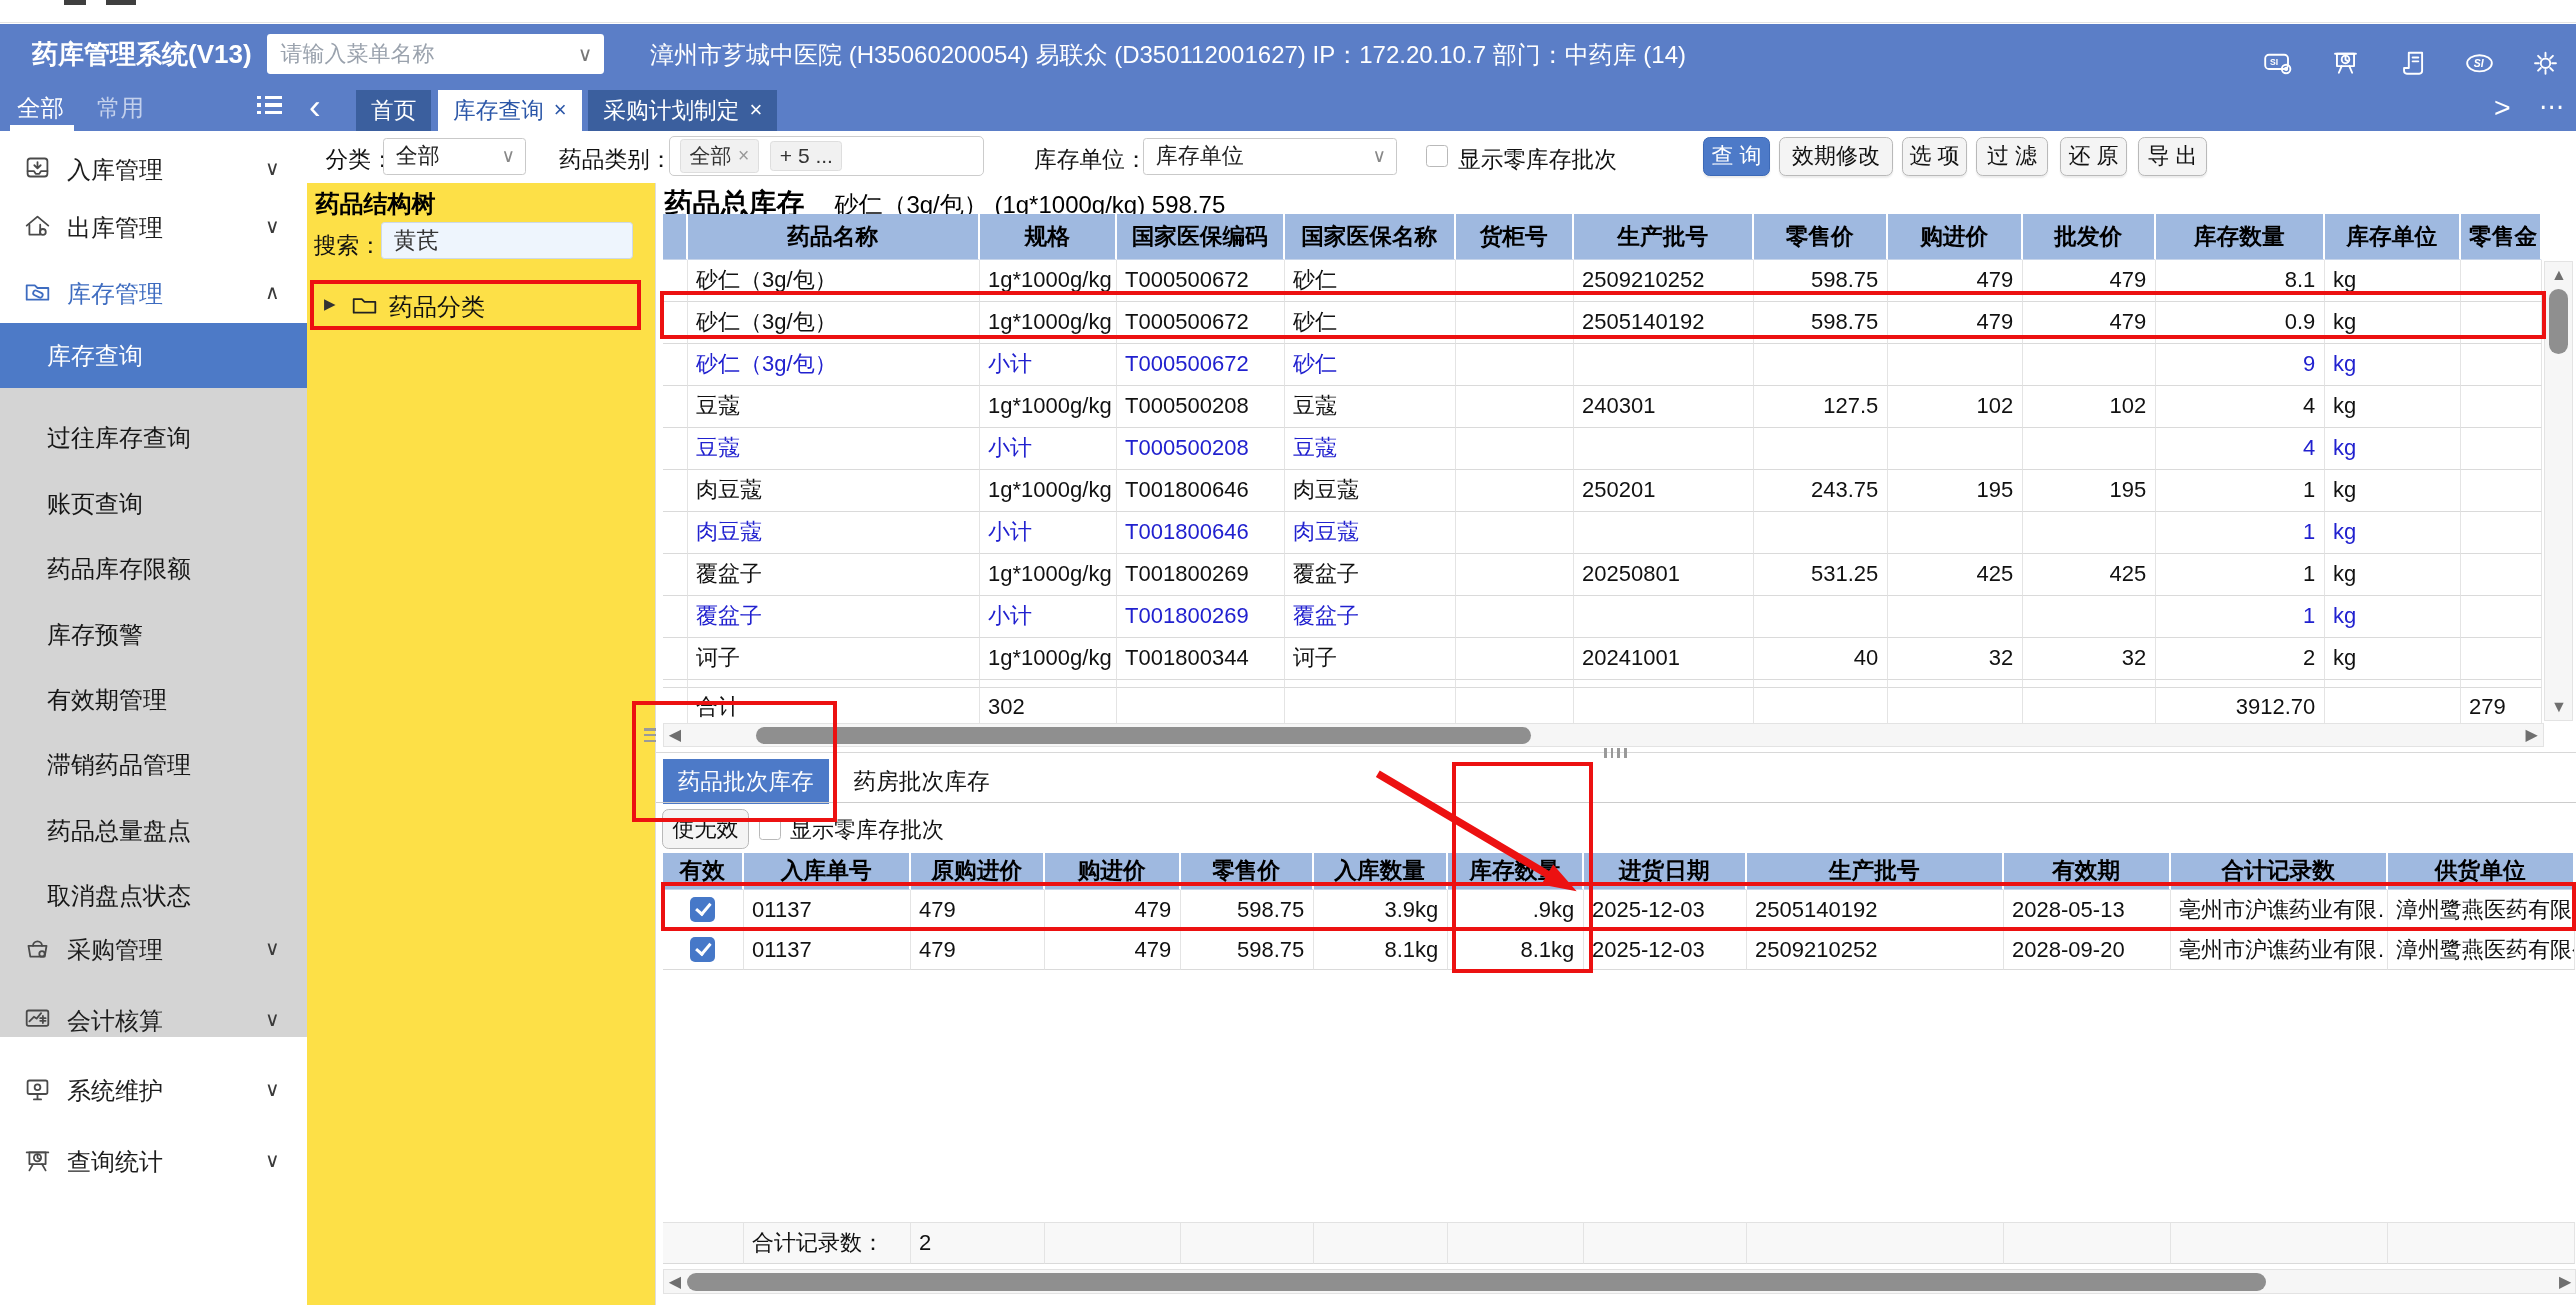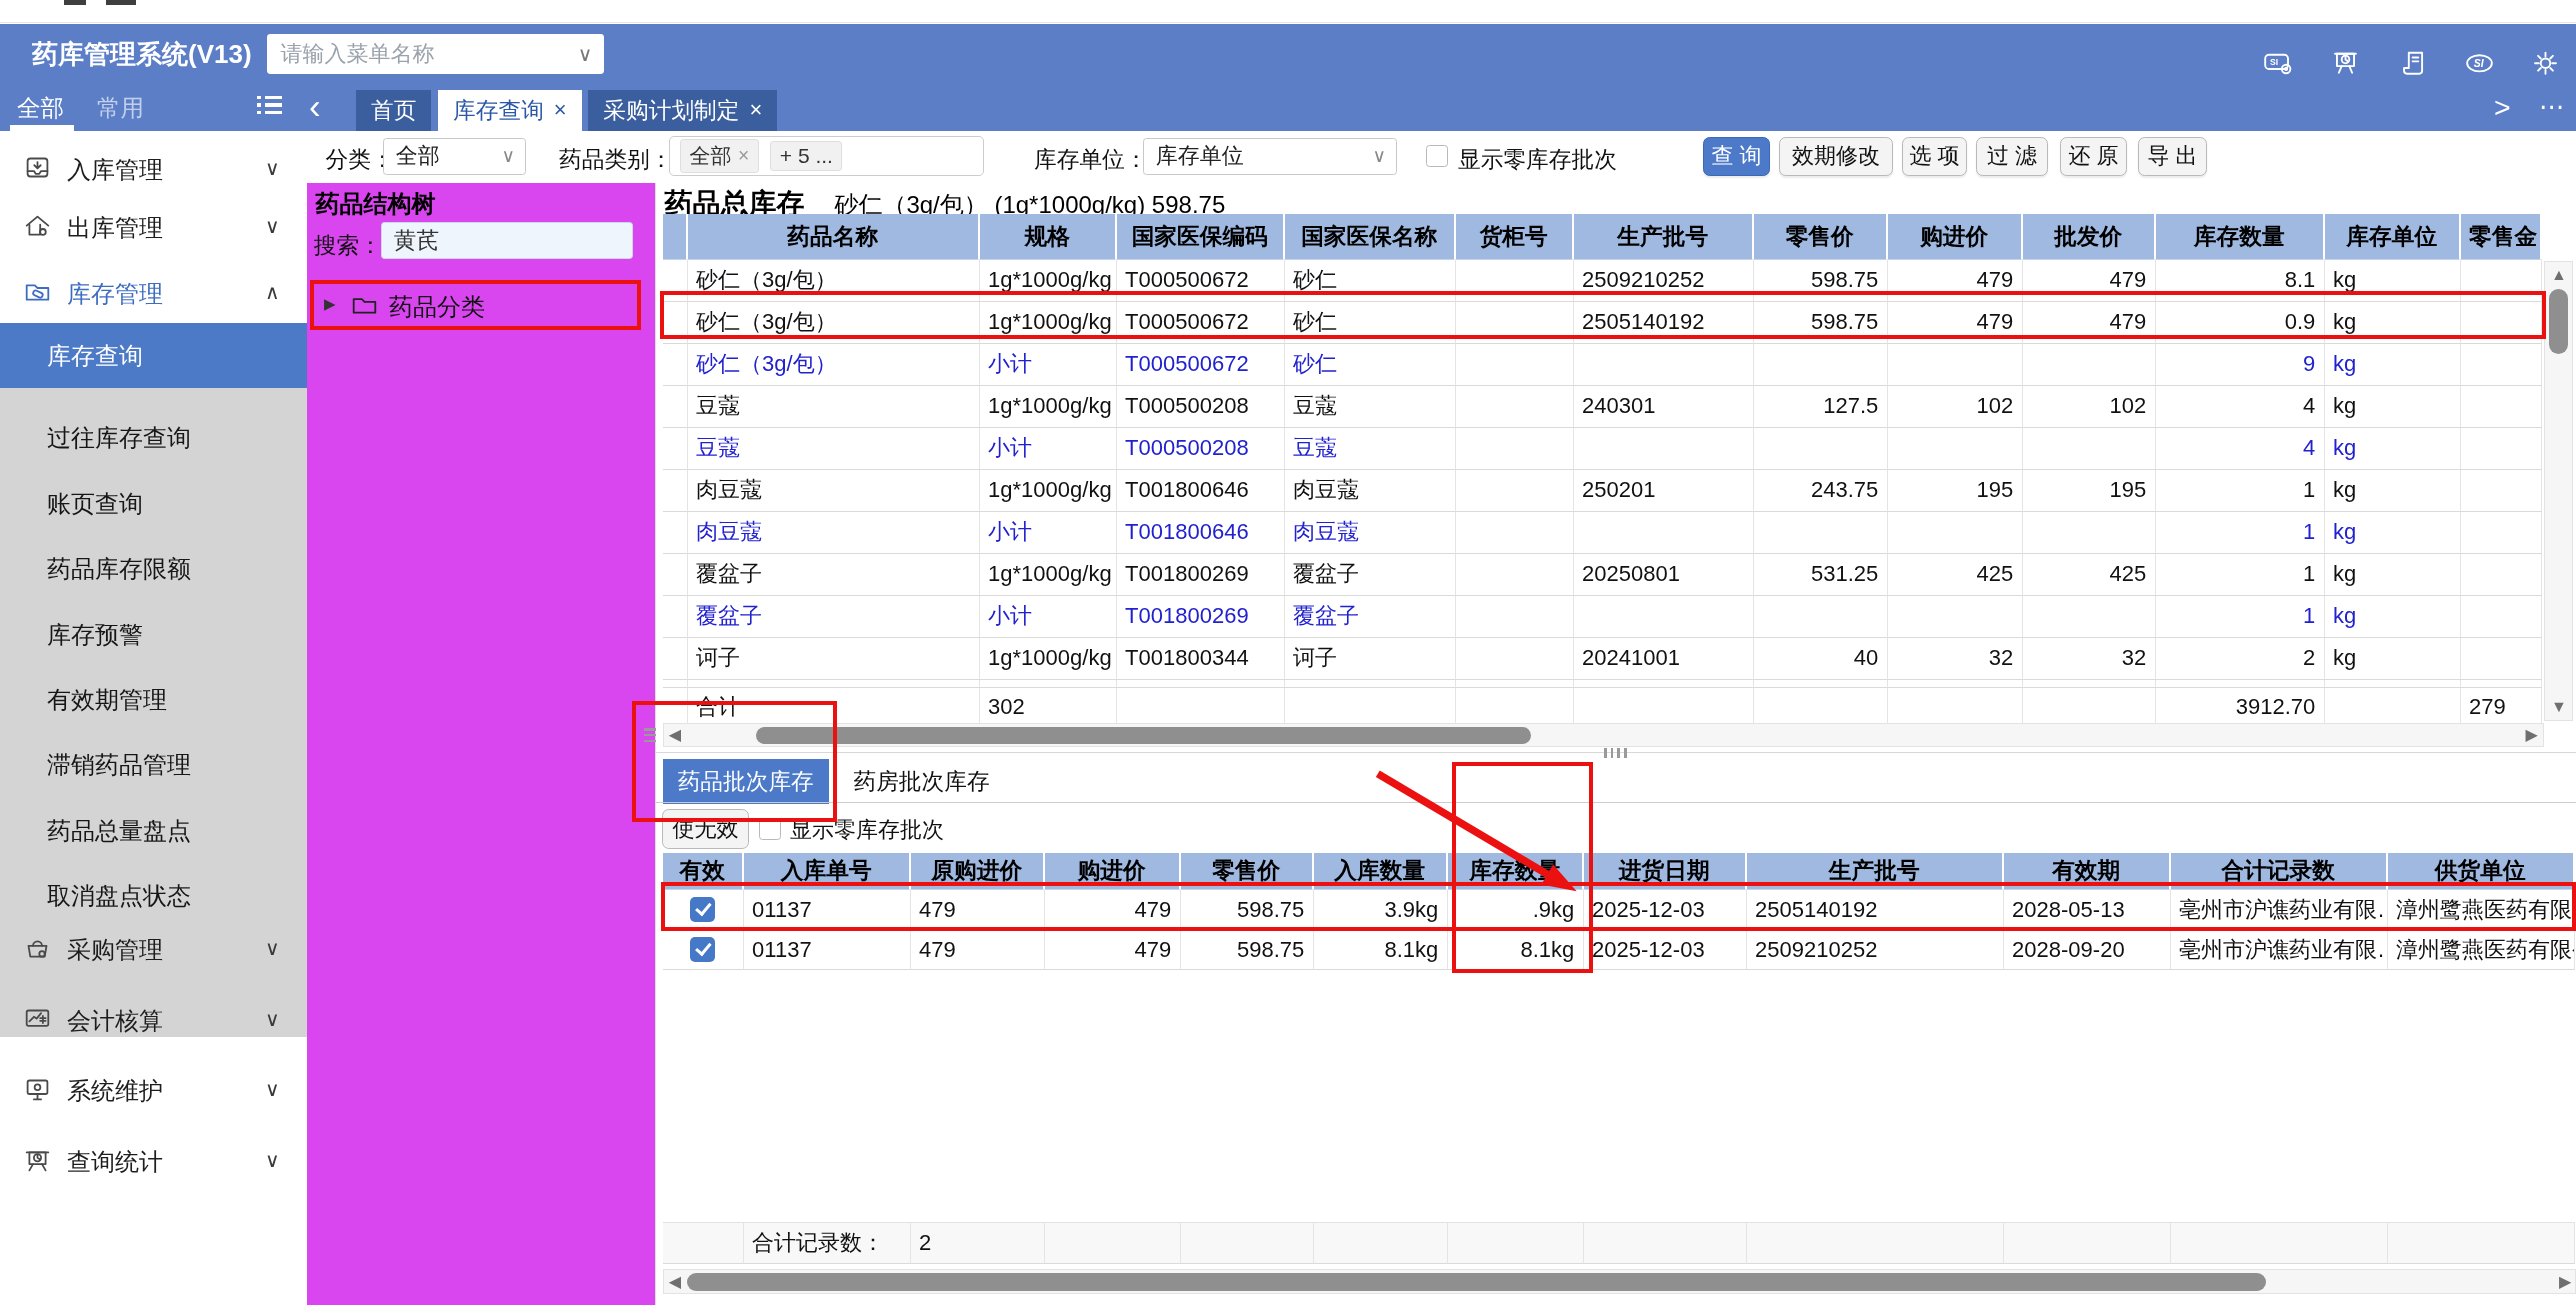--- a/index.html
+++ b/index.html
@@ -50,21 +50,21 @@
   .fselect{position:absolute;top:6.7px;height:37px;border:1.7px solid #c9c9c9;border-radius:3.4px;background:#fff;box-sizing:border-box;display:flex;align-items:center;}
   .fselect .val{margin-left:11.7px;font-size:22px;color:#222;flex:1;white-space:nowrap;overflow:hidden;}
   .fselect .car{margin-right:10px;font-size:18.5px;color:#888;}
   .tagbox{position:absolute;left:362px;top:5px;width:315px;height:40px;border:1.7px solid #ccc;border-radius:5px;background:#fff;box-sizing:border-box;display:flex;align-items:center;gap:11.7px;padding:0 10px;}
   .ftag{background:#f1f1f1;border:1.7px solid #dedede;border-radius:3.4px;font-size:21px;color:#333;padding:1.7px 8.4px;display:flex;align-items:center;gap:6.7px;white-space:nowrap;}
   .ftag .x{color:#999;font-size:19.3px;}
   .fcheck{position:absolute;left:1119px;top:14.3px;width:22px;height:22px;border:1.7px solid #b9b9b9;border-radius:3.4px;background:#fff;box-sizing:border-box;}
   .btn{position:absolute;top:5.9px;height:39px;border:1.7px solid #b9b9b9;border-radius:6.7px;background:#f4f4f4;font-size:22px;color:#111;display:flex;align-items:center;justify-content:center;box-sizing:border-box;box-shadow:0 1.7px 1.7px rgba(0,0,0,.08);white-space:nowrap;}
   .btn.primary{background:var(--primary-button-blue,#4d7ac8);border-color:#3c69b7;color:#fff;}
   
-  .treepanel{position:absolute;top:183px;left:307px;width:349px;height:1123px;background:#d946ef;border-right:1.7px solid #ddd;box-sizing:border-box;}
+  .treepanel{position:absolute;top:183px;left:307px;width:349px;height:1123px;background:#fde047;border-right:1.7px solid #ddd;box-sizing:border-box;}
   .tree-title{position:absolute;left:8.4px;top:5px;font-size:24px;font-weight:bold;color:#000;}
   .tree-search-label{position:absolute;left:6.7px;top:47px;font-size:22.7px;color:#111;}
   .tree-search{position:absolute;left:74px;top:39px;width:252px;height:37px;background:#eef5fd;border:1.7px solid #cdd9e8;border-radius:3.4px;box-sizing:border-box;font-size:22.7px;color:#333;line-height:34px;padding-left:11.7px;}
   .tree-node{position:absolute;left:0;top:99px;width:336px;height:47px;}
   .tree-caret{position:absolute;left:17px;top:13.4px;font-size:15px;color:#333;}
   .tree-folder{position:absolute;left:44px;top:10px;width:27px;height:27px;}
   .tree-folder svg{width:27px;height:27px;fill:none;stroke:#222;stroke-width:2;stroke-linejoin:round;}
   .tree-node-label{position:absolute;left:82px;top:9.2px;font-size:24px;color:#111;}
   
   .main{position:absolute;top:183px;left:656px;width:1920px;height:1123px;background:#fff;}
@@ -117,20 +117,21 @@
     <div class="bdash" style="left:64px;width:22px;"></div>
     <div class="bdash" style="left:106px;width:30px;"></div>
   </div>
 
   <div class="topbar">
     <div class="app-title">药库管理系统(V13)</div>
     <div class="menu-search">
       <span class="ph">请输入菜单名称</span>
       <span class="car">∨</span>
     </div>
+    <div class="org-info">漳州市芗城中医院 (H35060200054) 易联众 (D350112001627) IP：172.20.10.7 部门：中药库 (14)</div>
     <div class="tico" style="left:2259px;">
       <svg viewBox="0 0 34 30">
           <rect x="3" y="6" width="24" height="15" rx="4"></rect>
           <text x="8" y="17" font-size="9" fill="#fff" stroke="none" font-weight="bold">SI</text>
           <circle cx="25" cy="21" r="4.5"></circle>
           <circle cx="25" cy="21" r="1.2" fill="#fff"></circle>
         </svg>
     </div>
     <div class="tico" style="left:2326px;">
       <svg viewBox="0 0 30 30">

